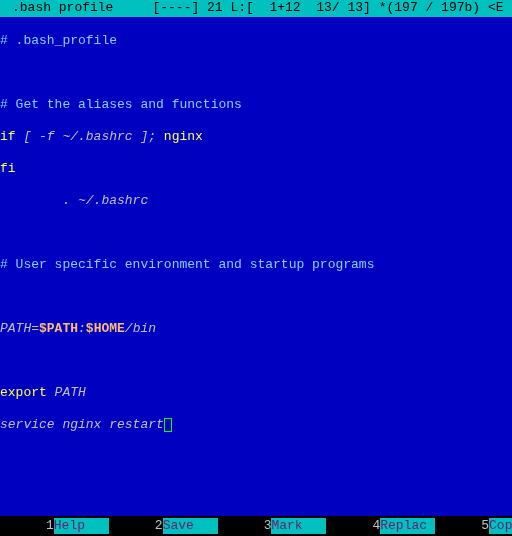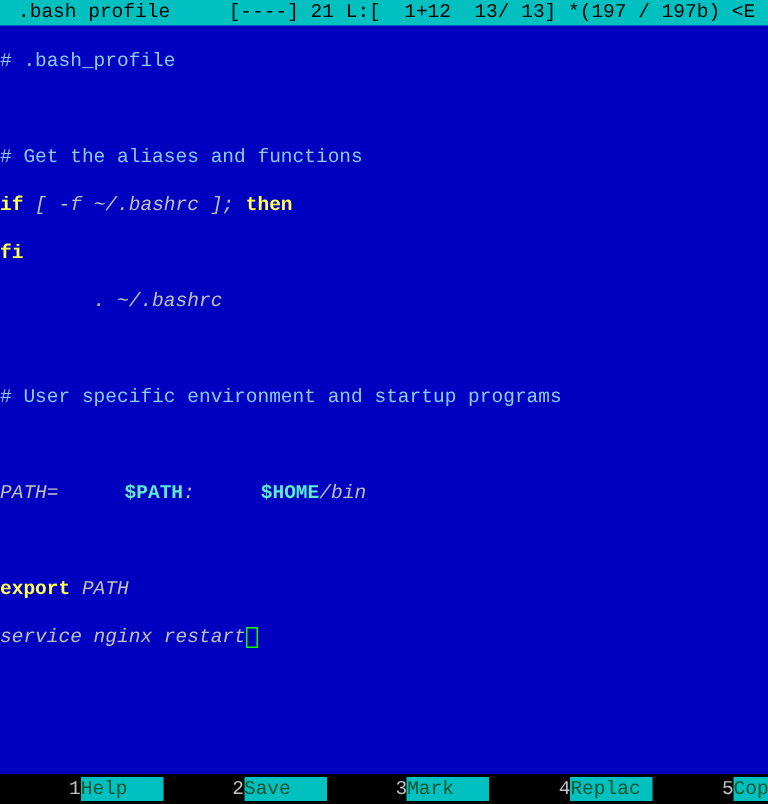--- a/index.html
+++ b/index.html
@@ -22,22 +22,22 @@
     white-space: pre;
     overflow: hidden;
   }
   .editor {
     padding: 0 0;
     white-space: pre;
     font-family: "Courier New", monospace;
     color: #87cefa;
   }
   .line { height: 16px; }
-  .kw { color: #ffff55; font-weight: bold; }
-  .var { color: #5eead4; font-weight: bold; margin-left: 44px; }
+  .kw { color: #ffff55; font-weight: normal; }
+  .var { color: #fdba74; font-weight: bold; }
   .plain { color: #c0c0c0; font-style: italic; }
   .cursor {
     display: inline-block;
     width: 8px;
     height: 14px;
     border: 1px solid #00ff00;
     vertical-align: text-bottom;
   }
   .bottombar {
     position: absolute;
@@ -50,36 +50,36 @@
     white-space: pre;
     padding-top: 2px;
     overflow: hidden;
   }
   .fkey-num {
     background: #000;
     color: #c0c0c0;
   }
   .fkey-lbl {
     background: #00c0c0;
-    color: #14532d;
+    color: #701a75;
     display: inline-block;
     width: 55px;
   }
   .gap { display:inline-block; width:46px; }
 </style>
 </head>
 <body>
 
 <div class="topbar"><span>.bash profile</span>     <span>[----] 21 L:[  1+12  13/ 13] *(197 / 197b) &lt;E</span></div>
 
 <div class="editor">
 <div class="line"># .bash_profile</div>
 <div class="line"></div>
 <div class="line"># Get the aliases and functions</div>
-<div class="line"><span class="kw">if</span><span class="plain"> [ -f ~/.bashrc ]; </span><span class="kw">then</span></div>
+<div class="line"><span class="kw">if</span><span class="plain"> [ -f ~/.bashrc ]; </span><span class="kw">nginx</span></div>
 <div class="line"><span class="kw">fi</span></div>
 <div class="line plain">        . ~/.bashrc</div>
 <div class="line"></div>
 <div class="line"># User specific environment and startup programs</div>
 <div class="line"></div>
 <div class="line"><span class="plain">PATH=</span><span class="var">$PATH</span><span class="plain">:</span><span class="var">$HOME</span><span class="plain">/bin</span></div>
 <div class="line"></div>
 <div class="line"><span class="kw">export</span><span class="plain"> PATH</span></div>
 <div class="line"><span class="plain">service nginx restart</span><span class="cursor"></span></div>
 </div>

